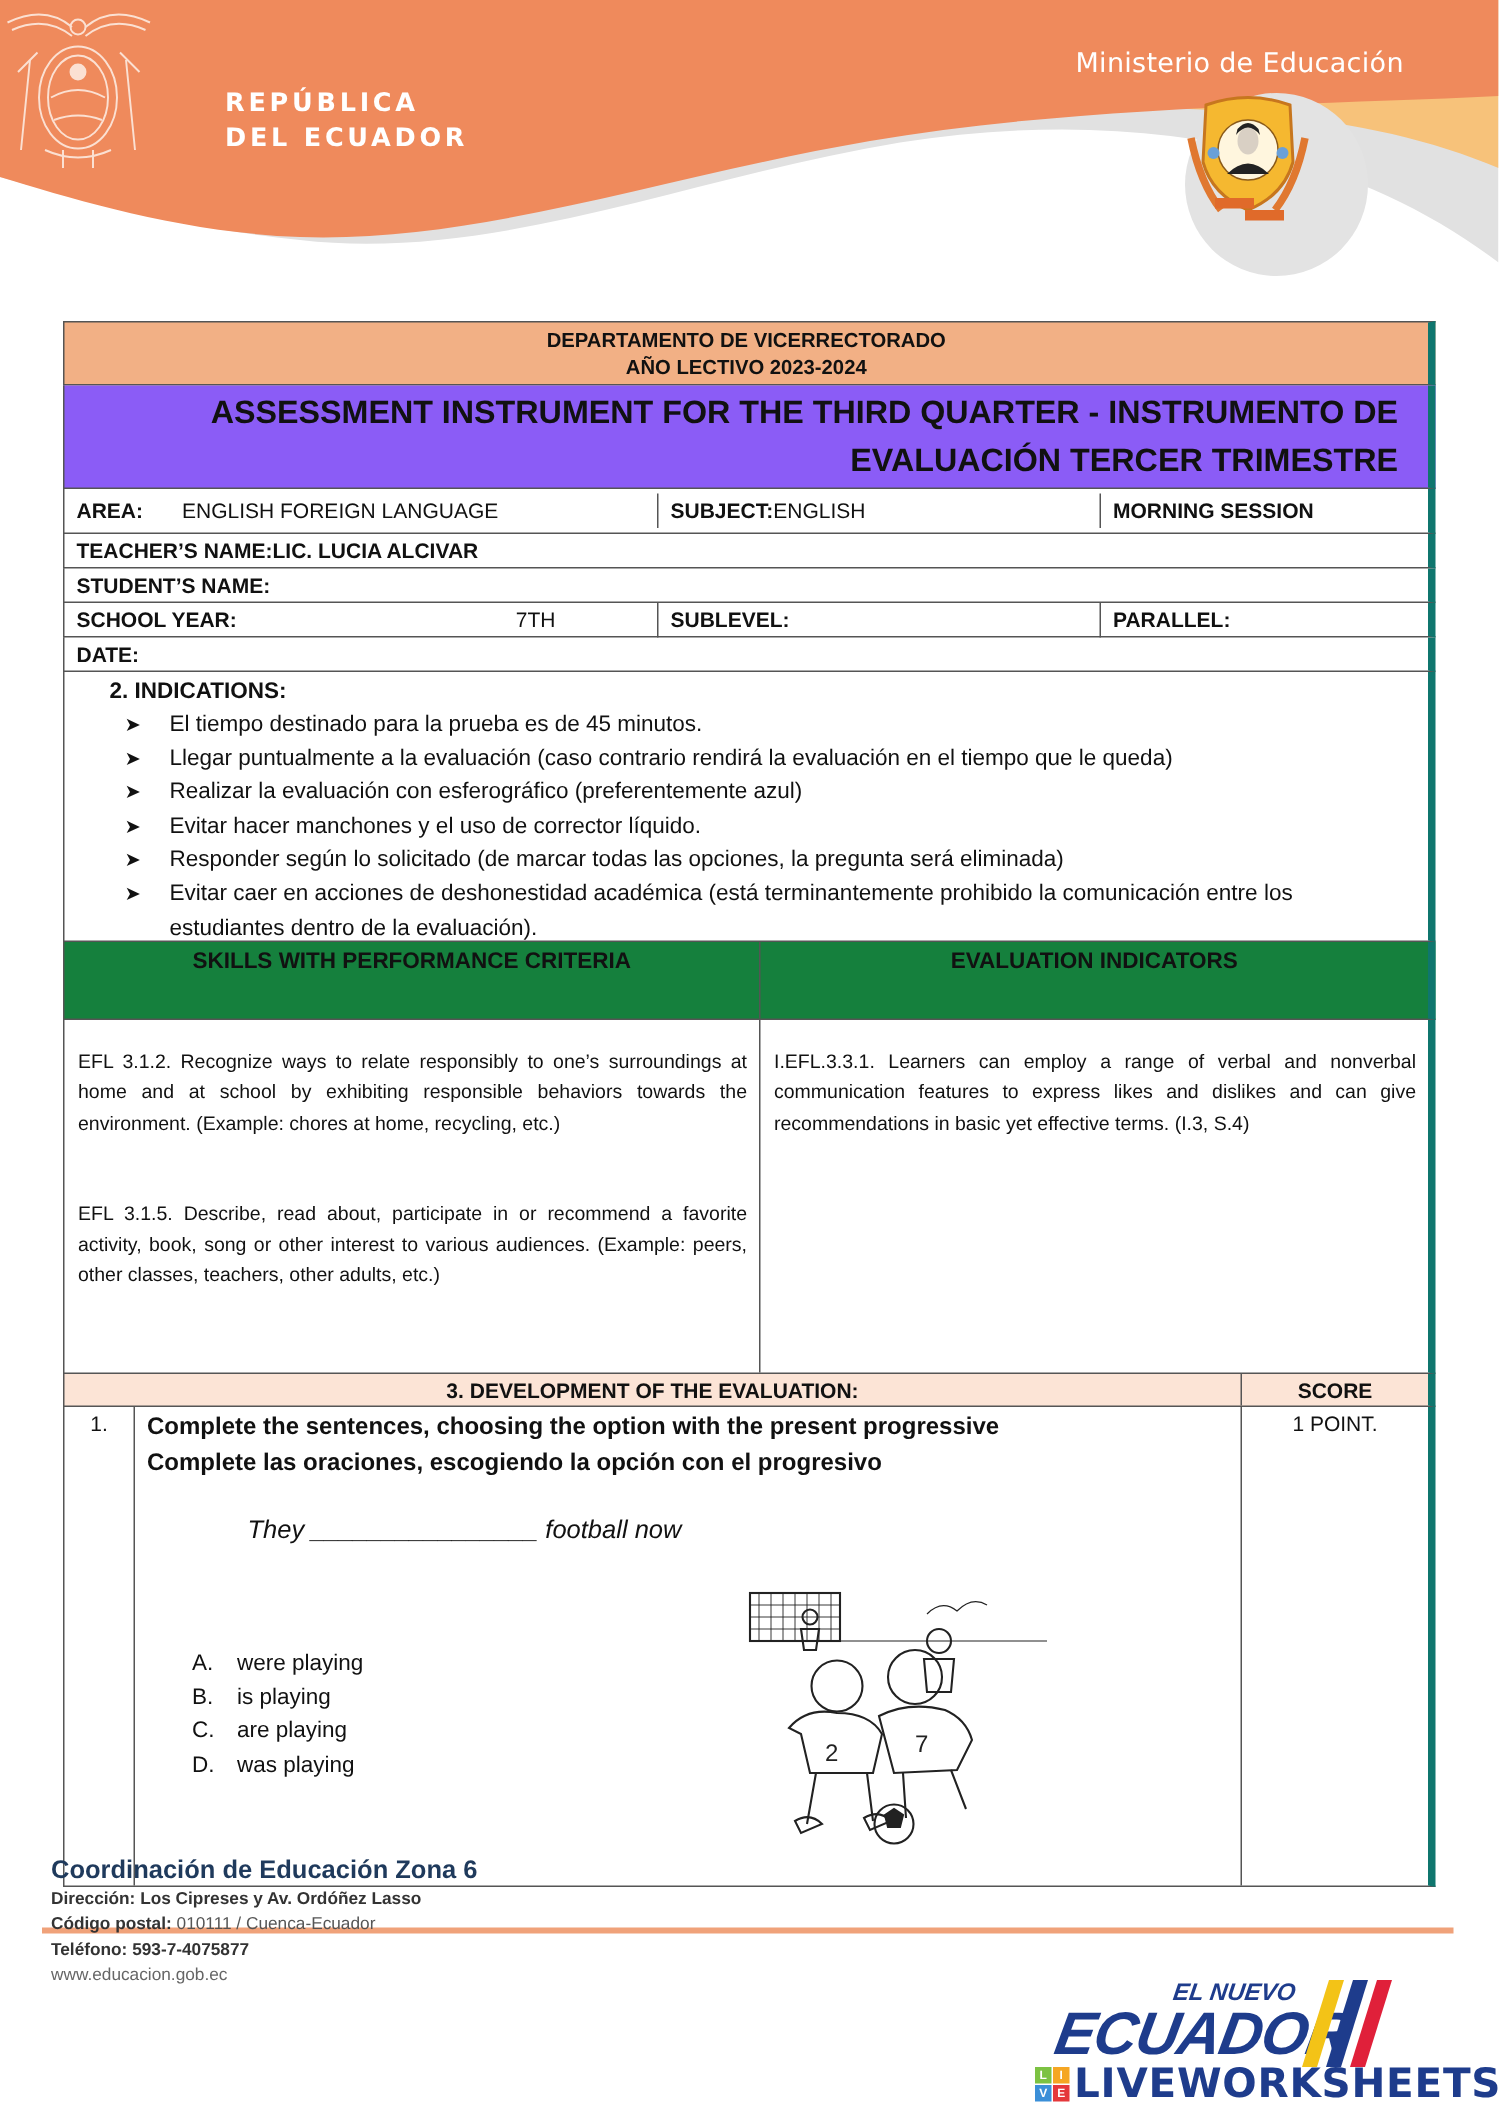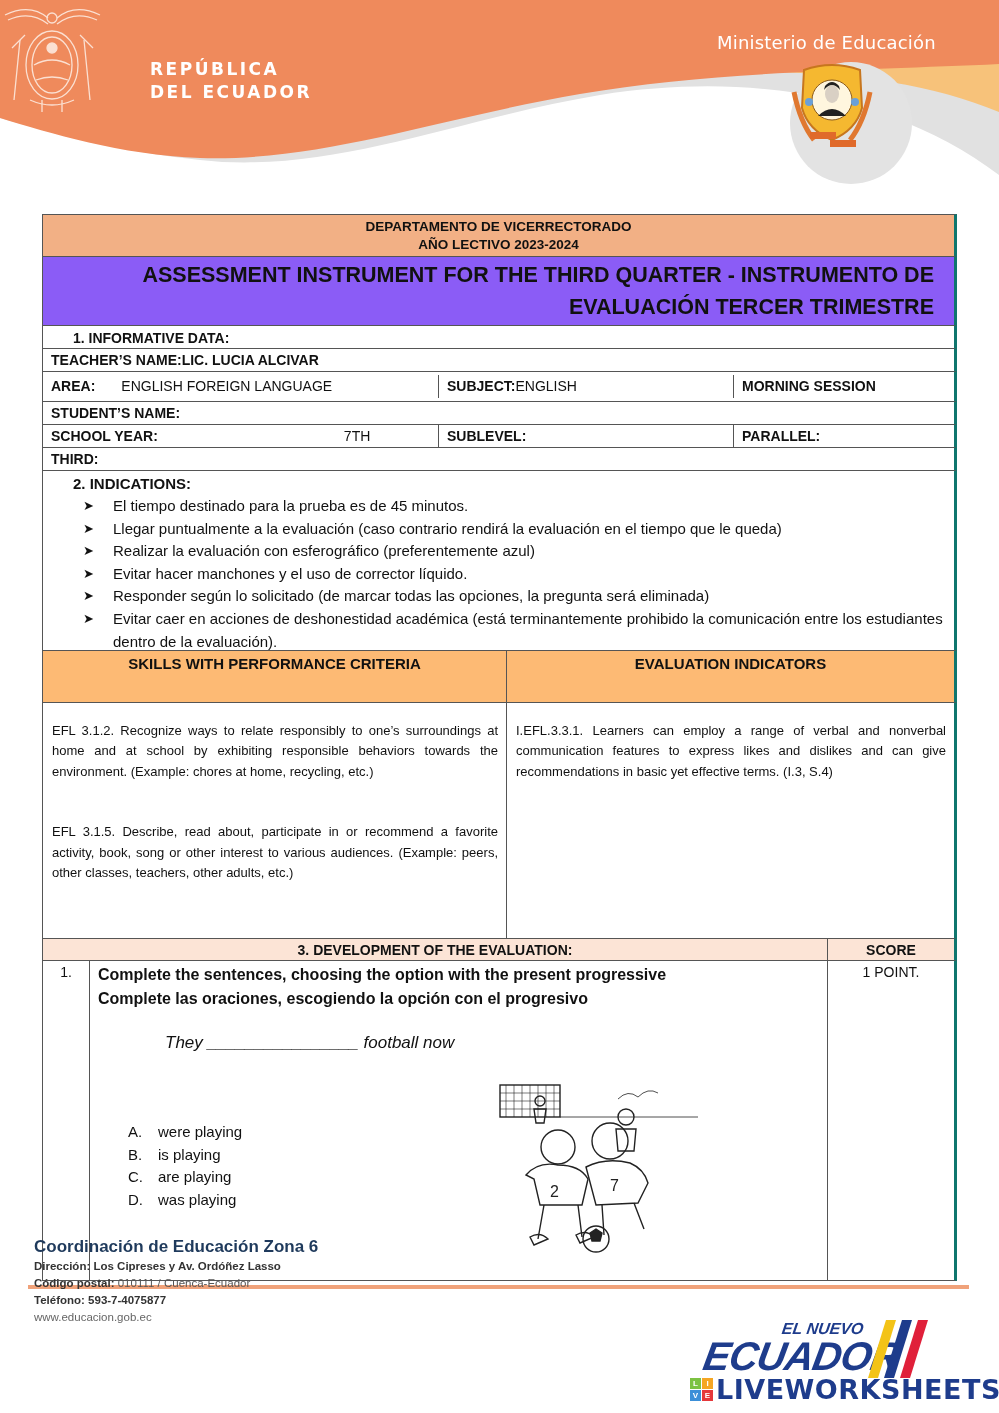--- a/index.html
+++ b/index.html
@@ -10,41 +10,41 @@
   .banner { position: absolute; left: 0; top: 0; width: 999px; height: 200px; }
   .banner svg { position: absolute; left: 0; top: 0; }
   .coat { position: absolute; left: 45px; top: 22px; width: 105px; height: 115px; }
   .rep-text { position: absolute; left: 150px; top: 58px; color: #fff; font-family: "DejaVu Sans", sans-serif; font-weight: bold; font-size: 17px; letter-spacing: 2.5px; line-height: 23px; }
   .ministry { position: absolute; left: 717px; top: 32px; color: #fff; font-family: "DejaVu Sans", sans-serif; font-size: 18px; letter-spacing: 0.2px; }
   .seal-wrap { position: absolute; left: 790px; top: 62px; width: 122px; height: 122px; border-radius: 50%; background: #e3e3e3; }
   .seal { position: absolute; left: 19px; top: 18px; width: 84px; height: 86px; }
 
   
   .doc { position: absolute; left: 42px; top: 214px; width: 915px; }
-  .row { display: flex; border-left: 1px solid #555; border-right: 3px solid #0f766e; border-bottom: 1px solid #555; }
+  .row { display: flex; border-left: 1px solid #555; border-right: 5px solid #0f766e; border-bottom: 1px solid #555; }
   .cell { padding: 2px 8px; font-size: 14px; line-height: 19px; }
   .top-head { background: #f2b085; border-top: 1px solid #555; text-align: center; font-weight: bold; font-size: 13.5px; line-height: 18px; padding: 3px 0 2px; display: block; }
   .title-row { background: #8b5cf6; text-align: right; font-weight: bold; font-size: 21.5px; line-height: 32px; padding: 2px 20px; display: block; }
   .info-title { display: block; padding: 2px 0 0 30px; font-size: 14px; line-height: 20px; font-weight: bold; height: 23px; }
   .c-area { width: 396px; border-right: 1px solid #555; }
   .c-subj { width: 295px; border-right: 1px solid #555; }
   .c-sess { flex: 1; }
   .h-24 { height: 30px; align-items: center; }
   .h-23 { height: 23px; align-items: center; }
   .lbl { font-weight: bold; }
   .area-val { margin-left: 26px; }
   .sy-val { margin-left: 186px; }
 
   .indications { display: block; padding: 2px 10px 0 30px; height: 180px; }
   .indications .ttl { font-weight: bold; font-size: 15px; line-height: 22px; }
   .ind-list { list-style: none; margin-left: 10px; }
   .ind-list li { position: relative; padding-left: 30px; font-size: 15px; line-height: 22.6px; }
   .ind-list li .arrow { position: absolute; left: 0; top: 0; font-size: 13px; }
 
-  .skills-head { background: #fdba74; height: 52px; }
+  .skills-head { background: #15803d; height: 52px; }
   .skills-head .cell { font-weight: bold; font-size: 15px; text-align: center; padding-top: 3px; }
   .sk-left { width: 464px; border-right: 1px solid #555; }
   .sk-right { flex: 1; }
   .skills-body { height: 236px; }
   .skills-body .cell { font-size: 13px; line-height: 20.4px; text-align: justify; padding: 18px 8px 0 9px; }
   .skill2 { margin-top: 40px; }
 
   .dev-head { background: #fce4d6; height: 22px; }
   .dev-head .cell { font-weight: bold; font-size: 14px; text-align: center; line-height: 20px; padding: 1px 0; }
   .d-main { width: 785px; border-right: 1px solid #555; }
@@ -130,40 +130,39 @@
 
 <div class="doc">
 
   <div class="row top-head">
     <div>DEPARTAMENTO DE VICERRECTORADO</div>
     <div>AÑO LECTIVO 2023-2024</div>
   </div>
 
   <div class="row title-row">ASSESSMENT INSTRUMENT FOR THE THIRD QUARTER - INSTRUMENTO DE EVALUACIÓN TERCER TRIMESTRE</div>
 
-  <div class="row info-title">1. INFORMATIVE DATA:</div>
-
-  <div class="row h-23">
-    <div class="cell lbl">
-      <span>TEACHER’S NAME:</span><span>LIC. LUCIA ALCIVAR</span>
-    </div>
-  </div>
 
   <div class="row h-24">
     <div class="cell c-area">
       <span class="lbl">AREA:</span><span class="area-val">ENGLISH FOREIGN LANGUAGE</span>
     </div>
     <div class="cell c-subj">
       <span class="lbl">SUBJECT:</span><span>ENGLISH</span>
     </div>
     <div class="cell c-sess lbl">MORNING SESSION</div>
   </div>
 
   <div class="row h-23">
     <div class="cell lbl">
+      <span>TEACHER’S NAME:</span><span>LIC. LUCIA ALCIVAR</span>
+    </div>
+  </div>
+
+  <div class="row h-23">
+    <div class="cell lbl">
       <span>STUDENT’S NAME:</span>
       <span></span>
     </div>
   </div>
 
   <div class="row h-23">
     <div class="cell c-area">
       <span class="lbl">SCHOOL YEAR:</span><span class="sy-val">7TH</span>
     </div>
     <div class="cell c-subj lbl">
@@ -171,21 +170,21 @@
       <span></span>
     </div>
     <div class="cell c-sess lbl">
       <span>PARALLEL:</span>
       <span></span>
     </div>
   </div>
 
   <div class="row h-23">
     <div class="cell lbl">
-      <span>THIRD:</span>
+      <span>DATE:</span>
       <span></span>
     </div>
   </div>
 
   <div class="row indications">
     <div class="ttl">2.  INDICATIONS:</div>
     <ul class="ind-list">
       <li><span class="arrow">➤</span><span>El tiempo destinado para la prueba es de 45 minutos.</span></li>
       <li><span class="arrow">➤</span><span>Llegar puntualmente a la evaluación (caso contrario rendirá la evaluación en el tiempo que le queda)</span></li>
       <li><span class="arrow">➤</span><span>Realizar la evaluación con esferográfico (preferentemente azul)</span></li>

